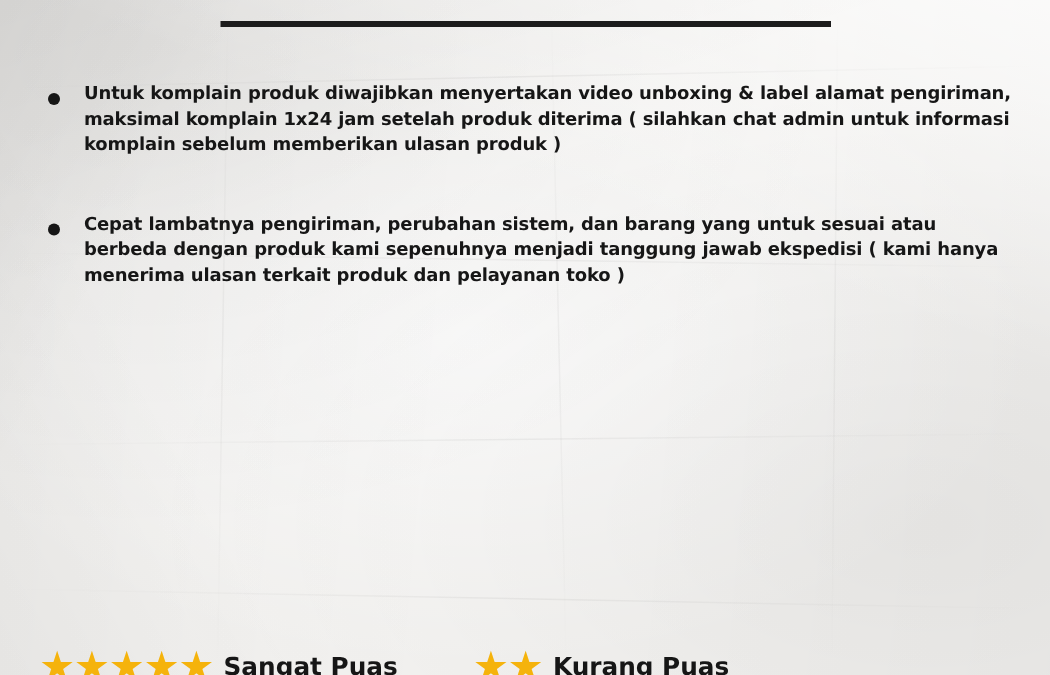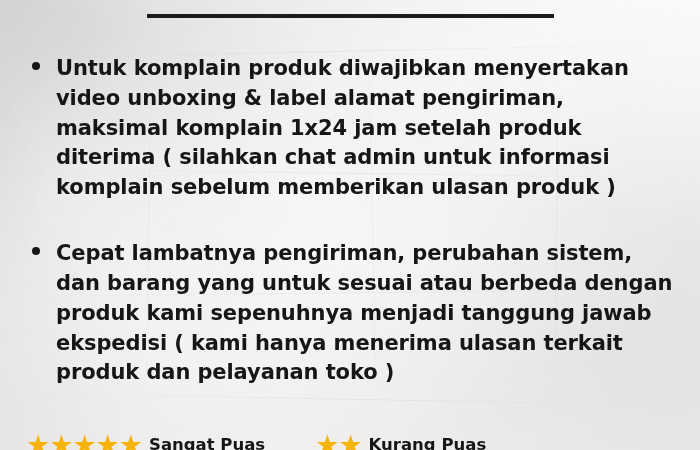--- a/index.html
+++ b/index.html
@@ -65,21 +65,21 @@
     list-style: none;
     margin: 0;
     padding: 0;
     margin-top: 26px;
   }
   ul.rules li {
     position: relative;
     padding-left: 30px;
     margin-bottom: 23px;
     font-weight: bold;
-    font-size: 21px;
+    font-size: 12px;
     line-height: 1.42;
     color: #161616;
     letter-spacing: -0.1px;
     margin-top: 36px;
   }
   ul.rules li .bullet {
     position: absolute;
     left: 6px;
     top: 8px;
     width: 8px;

